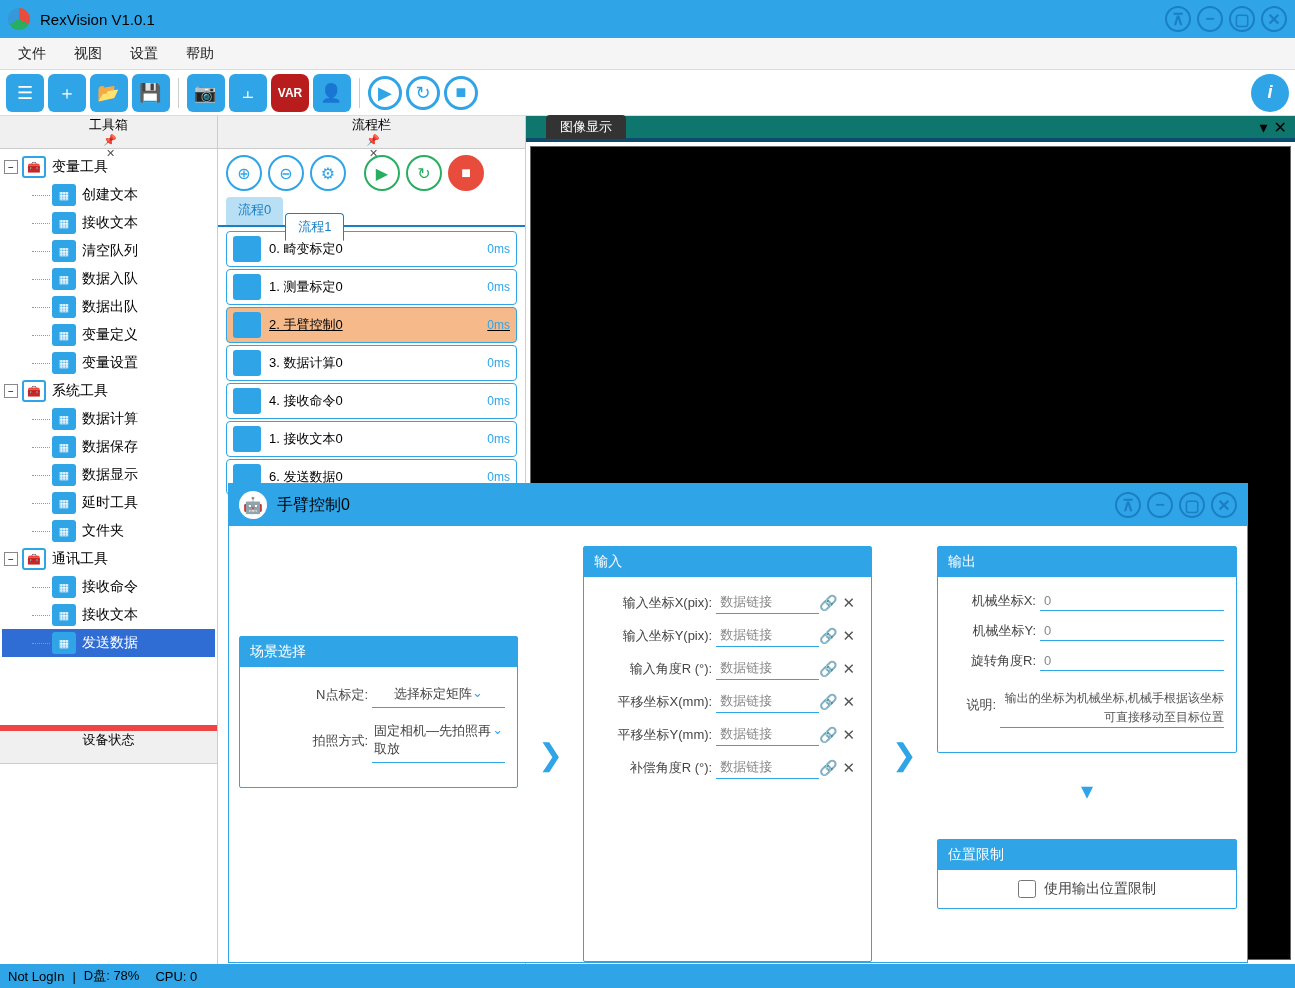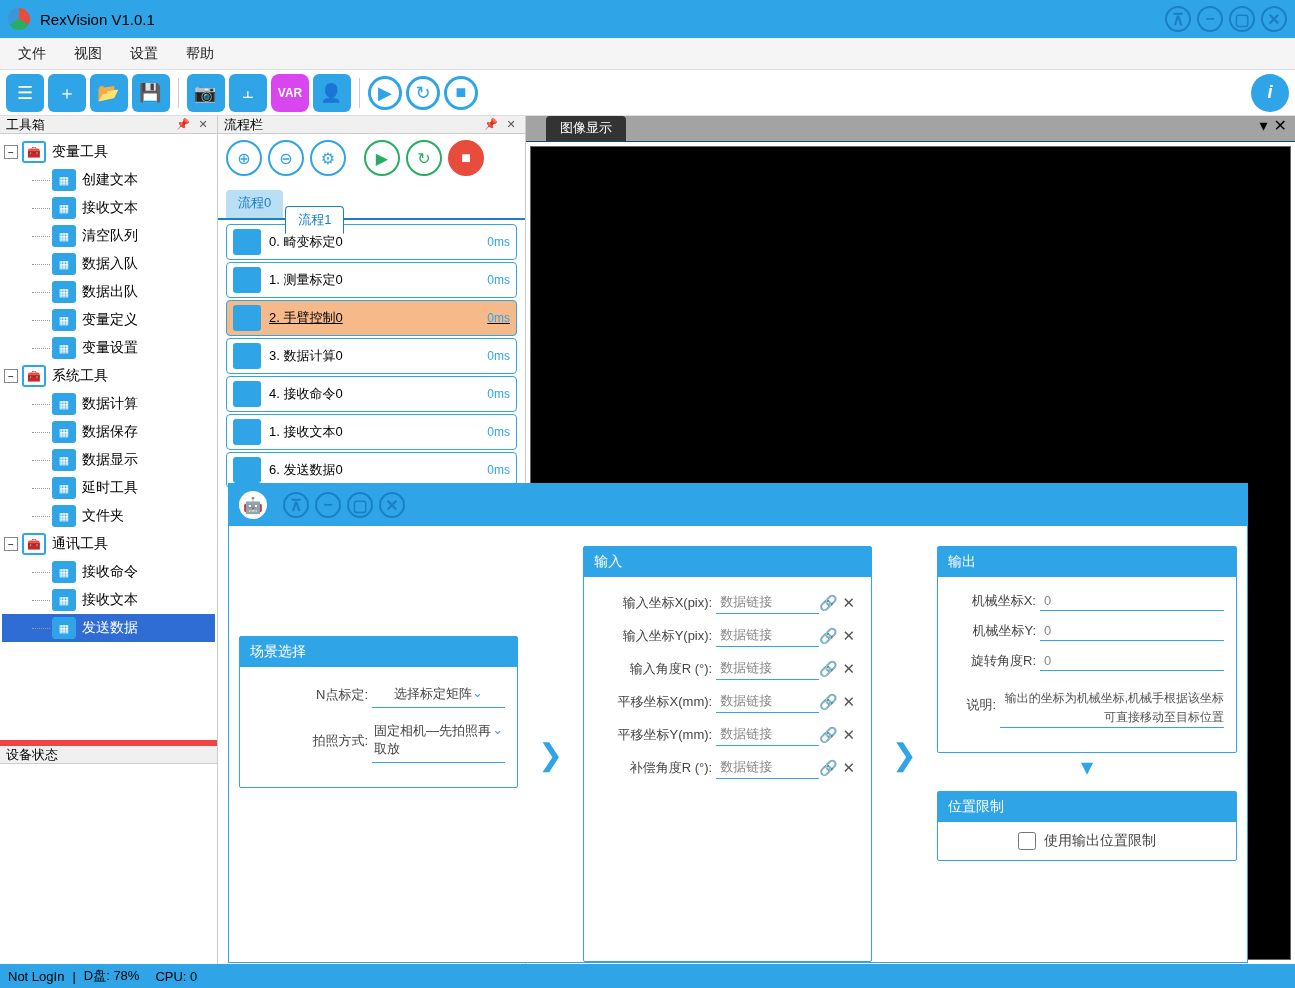--- a/index.html
+++ b/index.html
@@ -12,62 +12,62 @@
 .win-btn { width: 26px; height: 26px; border-radius: 50%; border: 2px solid #1a7fc4; color: #1a7fc4; background: #2fa4e7; margin-left: 6px; display: flex; align-items: center; justify-content: center; font-size: 16px; cursor: pointer; font-weight: bold; }
 
 
 .menubar { height: 32px; background: #f5f5f5; display: flex; align-items: center; padding: 0 4px; border-bottom: 1px solid #ddd; }
 .menubar span { padding: 4px 14px; font-size: 14px; color: #222; cursor: pointer; }
 
 
 .toolbar { height: 46px; background: #fff; display: flex; align-items: center; padding: 0 6px; gap: 4px; border-bottom: 1px solid #ddd; }
 .tb-btn { width: 38px; height: 38px; border-radius: 6px; background: #2fa4e7; display: flex; align-items: center; justify-content: center; color: #fff; font-size: 18px; cursor: pointer; }
 .tb-btn.round { border-radius: 50%; background: #fff; border: 3px solid #2fa4e7; color: #2fa4e7; width: 34px; height: 34px; }
-.tb-btn.var { background: #d946ef; border-radius: 8px; font-size: 12px; font-weight: bold; padding: 0 2px; }
+.tb-btn.var { background: #b91c1c; border-radius: 8px; font-size: 12px; font-weight: bold; padding: 0 2px; }
 .tb-sep { width: 1px; height: 30px; background: #ccc; margin: 0 4px; }
 .tb-btn.info { margin-left: auto; border-radius: 50%; font-style: italic; font-weight: bold; }
 
 
 .main-area { display: flex; height: calc(100% - 38px - 32px - 46px - 24px); }
 .left-col { width: 218px; display: flex; flex-direction: column; border-right: 1px solid #ccc; }
 .mid-col { width: 308px; display: flex; flex-direction: column; border-right: 1px solid #ccc; }
 .right-col { flex: 1; display: flex; flex-direction: column; }
 
-.panel-head { height: 18px; background: #f0f0f0; border-bottom: 1px solid #ccc; display: flex; align-items: center; padding: 0 6px; font-size: 13px; }
+.panel-head { height: 33px; background: #f0f0f0; border-bottom: 1px solid #ccc; display: flex; align-items: center; padding: 0 6px; font-size: 13px; flex-direction: column; }
 .panel-head .title { flex: 1; }
 .panel-head .ico { width: 16px; height: 16px; margin-left: 4px; cursor: pointer; display: flex; align-items: center; justify-content: center; font-size: 11px; color: #555; }
 
 
 .tree { flex: 1; overflow: auto; padding: 4px 2px; font-size: 14px; }
 .tree-node { display: flex; align-items: center; height: 28px; cursor: pointer; }
 .tree-node.lvl1 { padding-left: 2px; }
 .tree-node.lvl2 { padding-left: 50px; position: relative; }
 .tree-node.lvl2::before { content: ""; position: absolute; left: 30px; top: 50%; width: 18px; border-top: 1px dotted #999; }
 .tree-node .expander { width: 14px; height: 14px; border: 1px solid #888; font-size: 10px; display: flex; align-items: center; justify-content: center; margin-right: 4px; background: #fff; }
 .tree-icon { width: 24px; height: 22px; background: #2fa4e7; border-radius: 3px; margin-right: 6px; display: flex; align-items: center; justify-content: center; color: #fff; font-size: 11px; }
 .tree-icon.folder { background: #fff; border: 2px solid #2fa4e7; color: #2fa4e7; }
 .tree-node.selected { background: #2f6dd4; color: #fff; }
 
 
 .proc-toolbar { height: 48px; display: flex; align-items: center; gap: 6px; padding: 0 8px; }
 .proc-btn { width: 36px; height: 36px; border-radius: 50%; border: 2px solid #2fa4e7; color: #2fa4e7; background: #fff; display: flex; align-items: center; justify-content: center; font-size: 16px; cursor: pointer; }
 .proc-btn.green { border-color: #27ae60; color: #27ae60; }
 .proc-btn.red { border-color: #e74c3c; background: #e74c3c; color: #fff; }
 .proc-tabs { display: flex; border-bottom: 2px solid #1a7fc4; padding-left: 8px; }
-.proc-tab { padding: 4px 12px; background: #b9dff5; color: #1a7fc4; font-size: 13px; margin-right: 2px; border-radius: 4px 4px 0 0; cursor: pointer; margin-top: 8px; }
+.proc-tab { padding: 4px 12px; background: #b9dff5; color: #1a7fc4; font-size: 13px; margin-right: 2px; border-radius: 4px 4px 0 0; cursor: pointer; }
 .proc-tab.active { background: #fff; border: 1px solid #1a7fc4; border-bottom: 1px solid #fff; position: relative; top: 16px; }
 .proc-list { padding: 4px 8px; }
 .proc-item { display: flex; align-items: center; height: 36px; border: 1px solid #2fa4e7; border-radius: 4px; margin-bottom: 2px; padding: 0 6px; font-size: 13px; background: #fff; cursor: pointer; }
 .proc-item.selected { background: #f5b98a; text-decoration: underline; }
 .proc-item .picon { width: 28px; height: 26px; background: #2fa4e7; border-radius: 3px; margin-right: 8px; }
 .proc-item .pname { flex: 1; }
 .proc-item .ptime { color: #2fa4e7; font-size: 12px; }
 
 
-.img-panel-head { height: 26px; background: #a3a3a3; display: flex; border-bottom: 1px solid #0c4a6e; }
+.img-panel-head { height: 26px; background: #0f766e; display: flex; align-items: center; border-bottom: 4px solid #0c4a6e; }
 .img-tab { background: #333; color: #fff; padding: 3px 14px; font-size: 13px; margin-left: 20px; border-radius: 4px 4px 0 0; }
 .img-canvas { flex: 1; background: #000; margin: 4px; border: 1px solid #666; }
 
 
 .dev-status { border-top: 6px solid #ef4444; }
 .dev-body { height: 200px; background: #fff; }
 
 
 .statusbar { height: 24px; background: #2fa4e7; color: #000; font-size: 13px; display: flex; align-items: center; padding: 0 8px; position: absolute; bottom: 0; left: 0; right: 0; }
 
@@ -89,21 +89,21 @@
 .form-row .fld { flex: 1; border-bottom: 1px solid #2fa4e7; padding: 2px 4px; color: #888; }
 .form-row .link-ico, .form-row .x-ico { width: 20px; cursor: pointer; color: #555; text-align: center; font-size: 15px; }
 .sel { flex: 1; border: none; border-bottom: 1px solid #2fa4e7; padding: 4px 2px; color: #444; display: flex; justify-content: center; cursor: pointer; }
 .sel .chev { color: #2fa4e7; }
 .arrow-right { color: #2fa4e7; font-size: 30px; align-self: center; }
 .out-note { font-size: 12px; color: #555; margin-top: 8px; line-height: 1.6; text-align: right; }
 .arrow-down { color: #2fa4e7; font-size: 24px; text-align: center; }
 .chk-row { display: flex; align-items: center; justify-content: center; gap: 8px; font-size: 14px; color: #444; padding: 10px; }
 .chk-row input { width: 18px; height: 18px; }
 
-.right-stack { display: flex; flex-direction: column; }
+.right-stack { display: flex; flex-direction: column; gap: 24px; }
 .watermark-logo { position: absolute; right: 30px; top: 280px; width: 110px; height: 50px; background: #fff; border-radius: 10px; display: flex; align-items: center; justify-content: center; color: #2fa4e7; font-size: 24px; font-weight: bold; opacity: 0.95; }
 .watermark-text { position: absolute; right: 40px; bottom: 40px; color: rgba(200,200,200,0.6); font-size: 30px; }
 </style>
 </head>
 <body>
 
 <div class="titlebar">
   <div class="logo"></div>
   <div class="title">RexVision V1.0.1</div>
   <div class="win-btn">⊼</div>
@@ -302,20 +302,21 @@
   <span>Not LogIn</span>
   <span style="margin:0 8px">|</span>
   <span>D盘:  78%</span>
   <span style="margin:0 8px"> </span>
   <span>CPU:  0</span>
 </div>
 
 <div class="dialog">
   <div class="dlg-title">
     <div class="dicon">🤖</div>
+    <div class="dtitle">手臂控制0</div>
     <div class="win-btn">⊼</div>
     <div class="win-btn">−</div>
     <div class="win-btn">▢</div>
     <div class="win-btn">✕</div>
   </div>
   <div class="dlg-body">
 
     <div class="dlg-card card-scene">
       <div class="dlg-card-head">场景选择</div>
       <div class="dlg-card-body">

